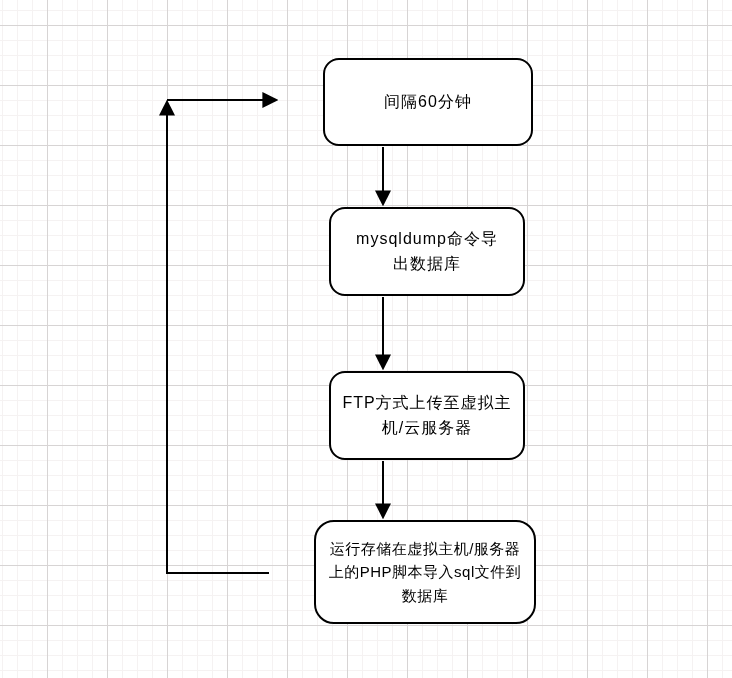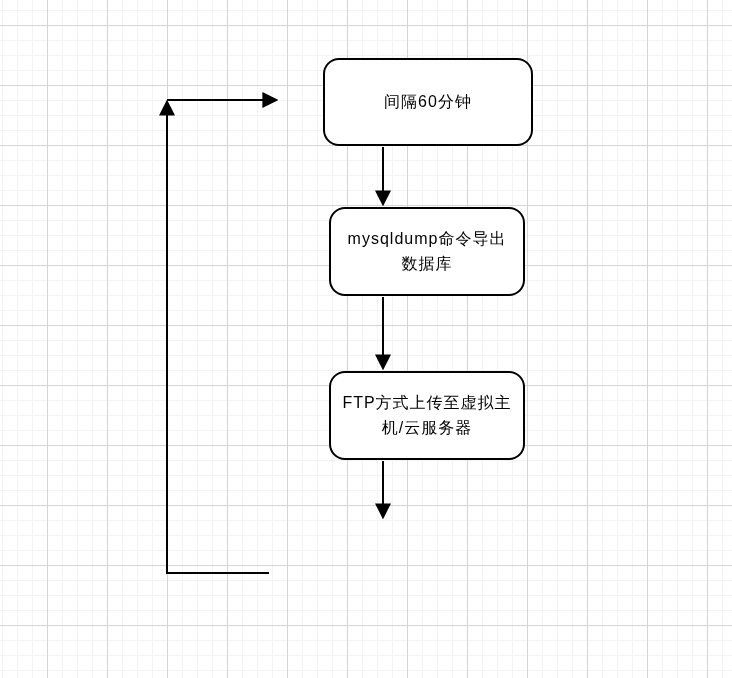--- a/index.html
+++ b/index.html
@@ -41,21 +41,21 @@
     align-items: center;
     justify-content: center;
     text-align: center;
     font-size: 16px;
     line-height: 1.55;
     letter-spacing: 1px;
     word-break: break-all;
     margin-left: 45px;
   }
   .node-interval   { left: 278px; top: 58px;  width: 210px; height: 88px; }
-  .node-mysqldump  { left: 284px; top: 207px; width: 196px; height: 89px; padding: 0 10px; }
+  .node-mysqldump  { left: 284px; top: 207px; width: 196px; height: 89px; padding: 0 18px; }
   .node-ftp-upload { left: 284px; top: 371px; width: 196px; height: 89px; padding: 0 10px; }
   .node-php-import { left: 269px; top: 520px; width: 222px; height: 104px;
                      border-radius: 20px; font-size: 15px; letter-spacing: 0.5px; padding: 0 8px; }
 </style>
 </head>
 <body>
 
 <div class="canvas">
 
   <svg class="edges" width="732" height="678" viewBox="0 0 732 678" xmlns="http://www.w3.org/2000/svg">
@@ -81,14 +81,17 @@
   </div>
 
   <div class="node node-mysqldump">
     <span>mysqldump命令导出数据库</span>
   </div>
 
   <div class="node node-ftp-upload">
     <span>FTP方式上传至虚拟主机/云服务器</span>
   </div>
 
+  <div class="node node-php-import">
+    <span>运行存储在虚拟主机/服务器上的PHP脚本导入sql文件到数据库</span>
+  </div>
 
 </div>
 
 </body></html>

